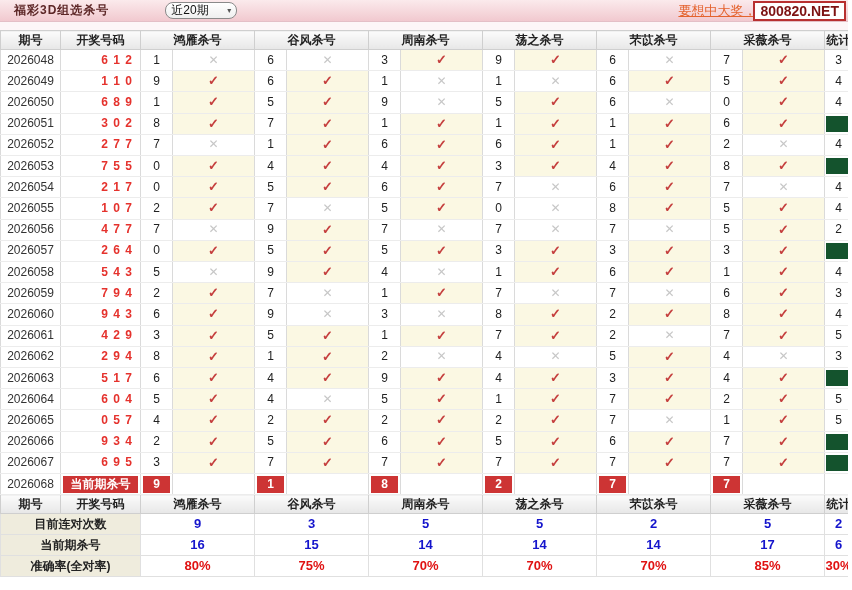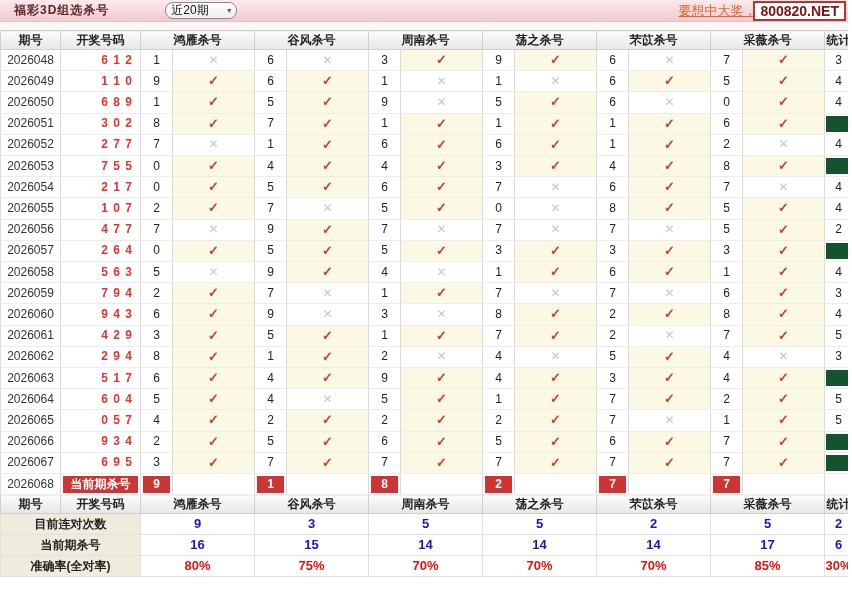--- a/index.html
+++ b/index.html
@@ -254,21 +254,21 @@
           <td class="kd">3</td>
           <td class="km hit"><span class="check">✓</span></td>
           <td class="kd">3</td>
           <td class="km hit"><span class="check">✓</span></td>
           <td class="st">
             <span class="allok">全对</span>
           </td>
         </tr>
         <tr>
           <td class="per">2026058</td>
-          <td class="draw">5 6 3</td>
+          <td class="draw">5 4 3</td>
           <td class="kd">5</td>
           <td class="km"><span class="cross">✕</span></td>
           <td class="kd">9</td>
           <td class="km hit"><span class="check">✓</span></td>
           <td class="kd">4</td>
           <td class="km"><span class="cross">✕</span></td>
           <td class="kd">1</td>
           <td class="km hit"><span class="check">✓</span></td>
           <td class="kd">6</td>
           <td class="km hit"><span class="check">✓</span></td>

